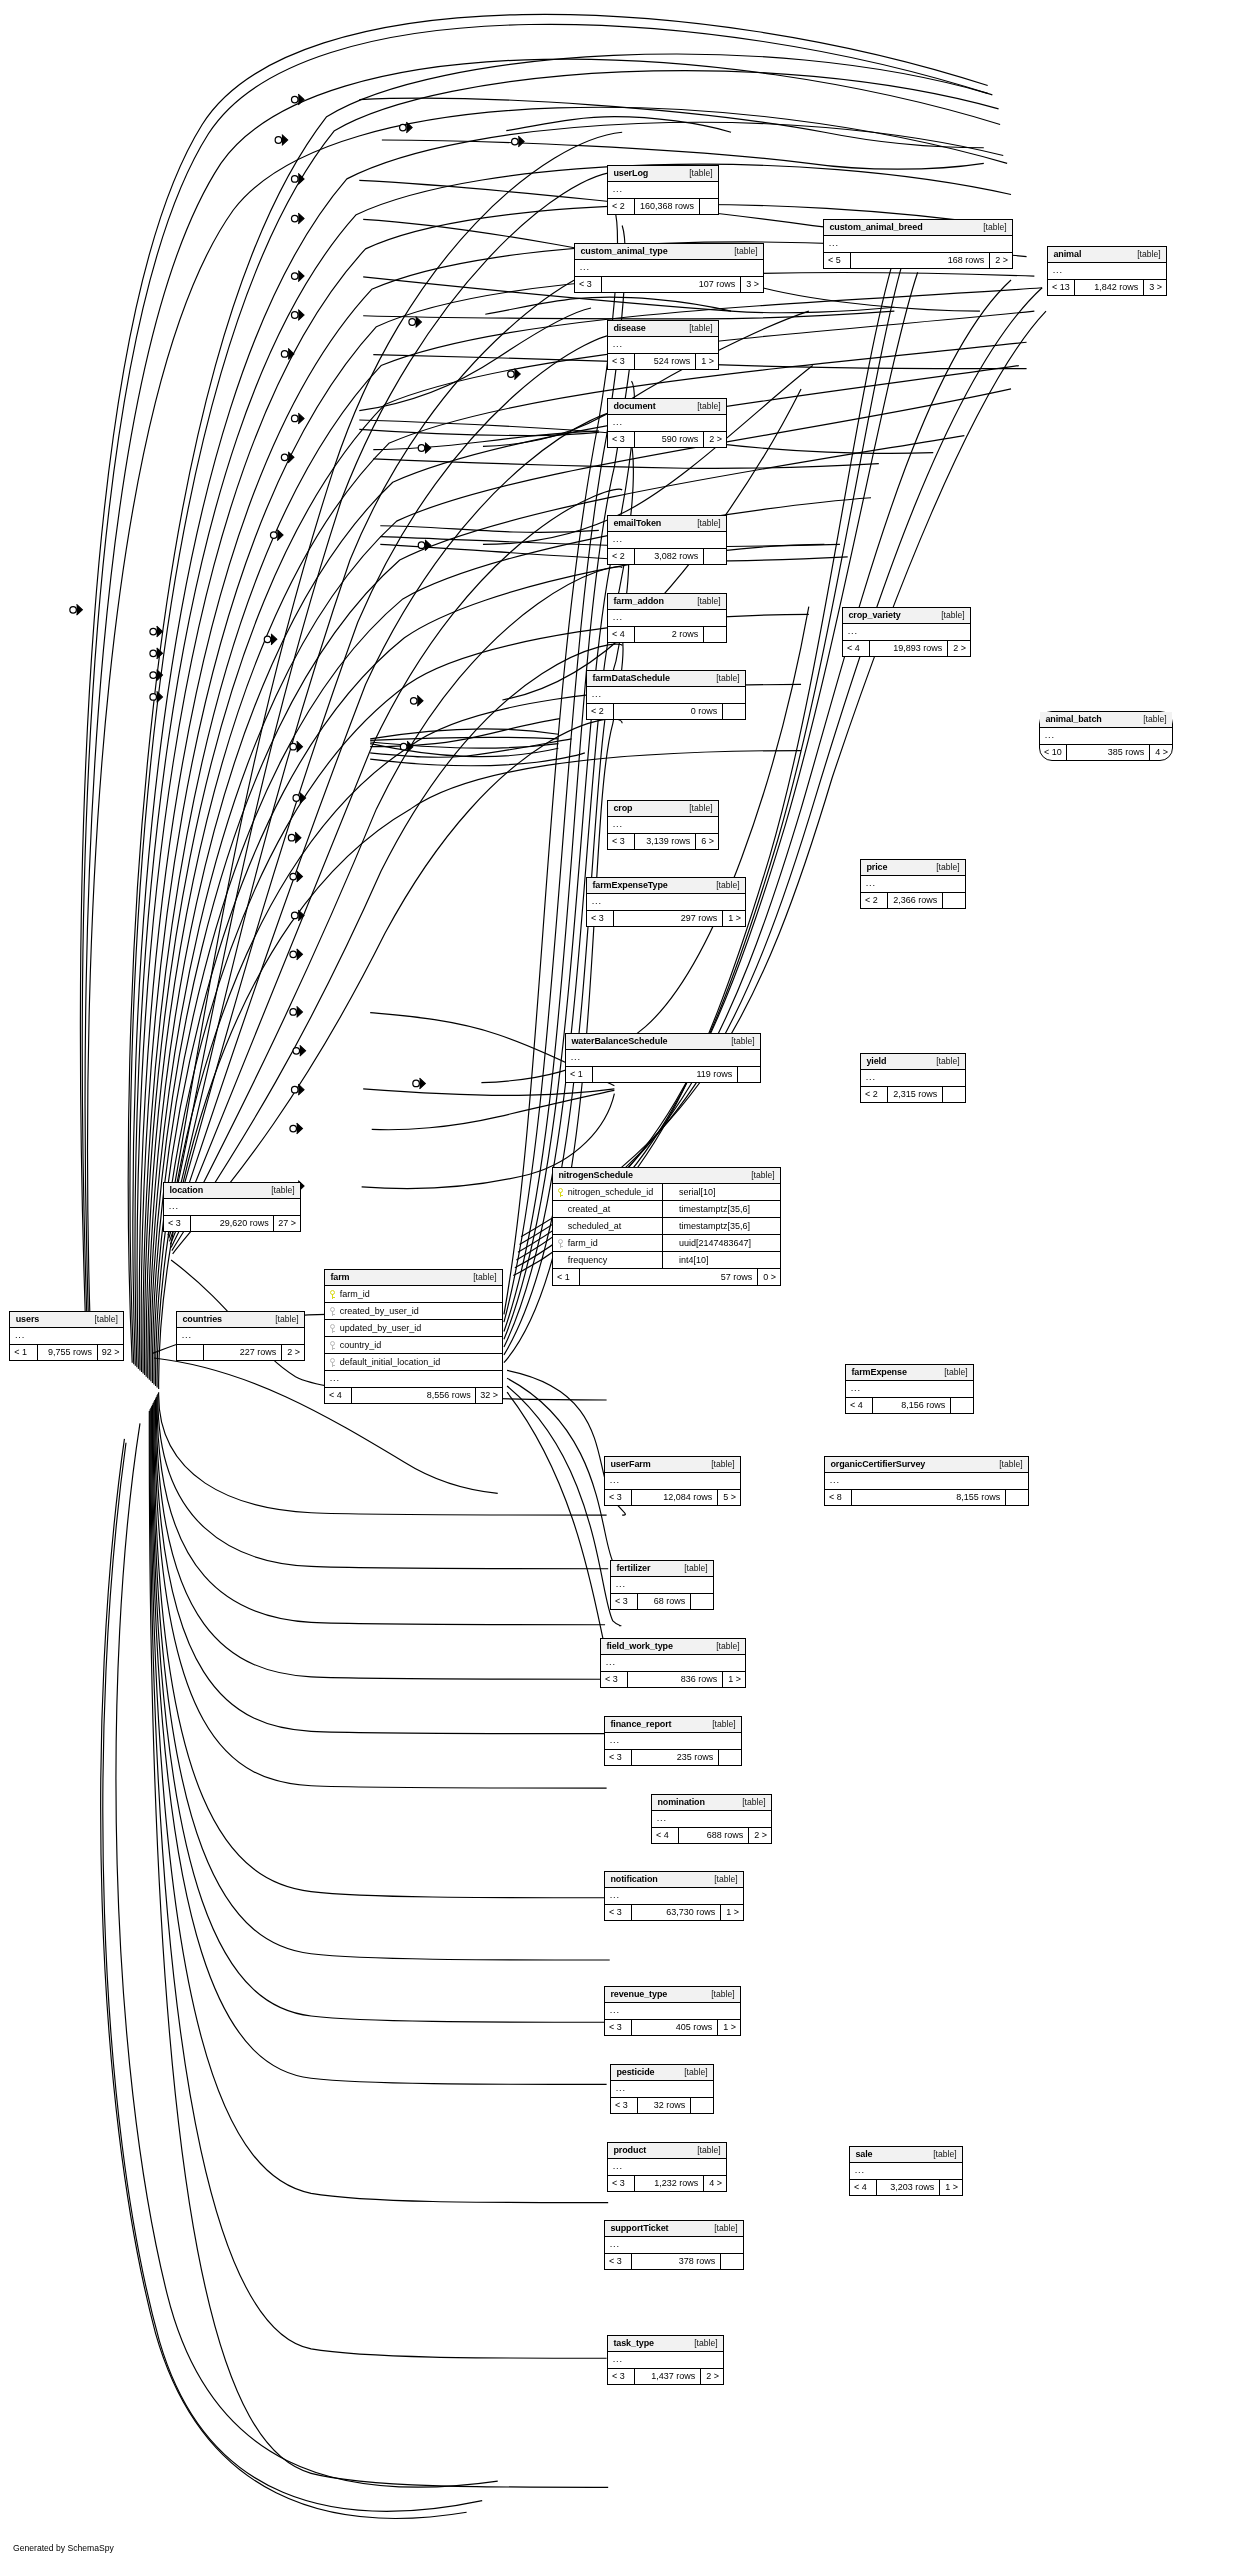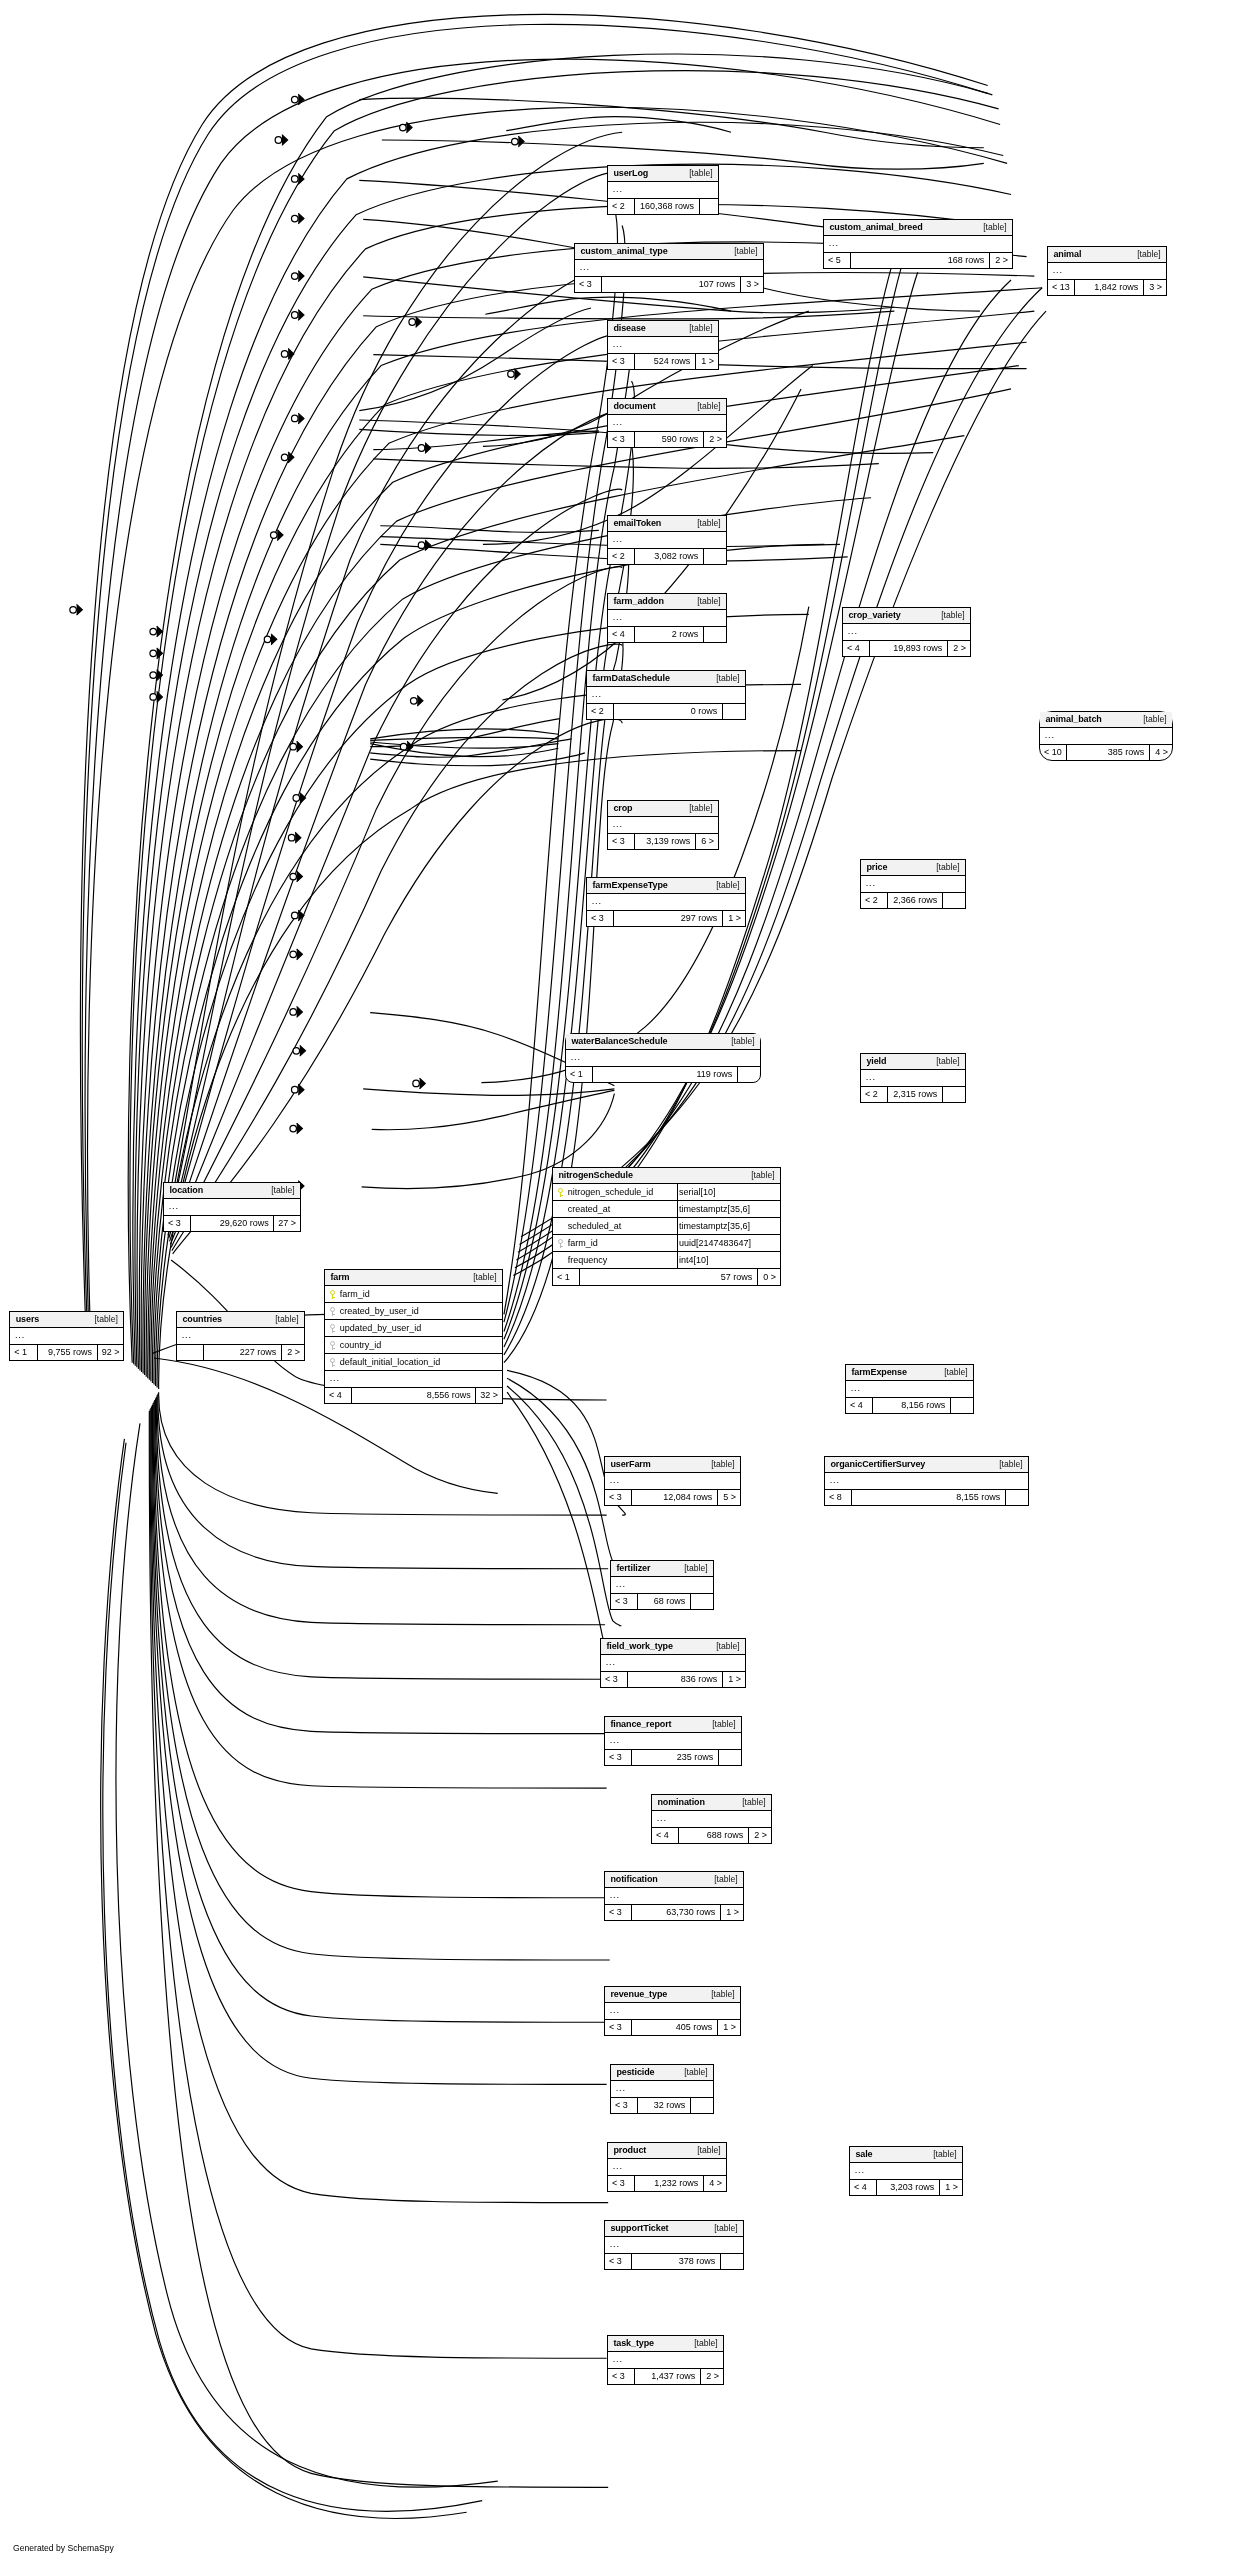--- a/index.html
+++ b/index.html
@@ -78,21 +78,21 @@
     align-items:center;
     gap:3.9px;
     padding-left:4.7px;
     flex:1 1 auto;
     white-space:nowrap;
     overflow:hidden;
   }
   .tcoltype{
     display:flex;
     align-items:center;
-    padding-left:1px;
+    padding-left:16px;
     padding-right:3.1px;
     border-left:0.8px solid #000;
     white-space:nowrap;
     flex:0 0 auto;
   }
   .keyico{
     display:inline-block;
     width:6.2px;
     height:9.3px;
     position:relative;
@@ -430,21 +430,21 @@
           <span class="tname">farmExpenseType</span>
           <span class="ttag">[table]</span>
         </div>
         <div class="tdots">...</div>
         <div class="tfoot">
           <div class="f-left">&lt; 3</div>
           <div class="f-mid">297 rows</div>
           <div class="f-right">1 &gt;</div>
         </div>
       </div>
-      <div class="tnode" style="left:565px; top:1033px; width:196px;border-radius:8px;">
+      <div class="tnode" style="left:565px; top:1033px; width:196px;">
         <div class="thead">
           <span class="tname">waterBalanceSchedule</span>
           <span class="ttag">[table]</span>
         </div>
         <div class="tdots">...</div>
         <div class="tfoot">
           <div class="f-left">&lt; 1</div>
           <div class="f-mid">119 rows</div>
           <div class="f-right"></div>
         </div>

